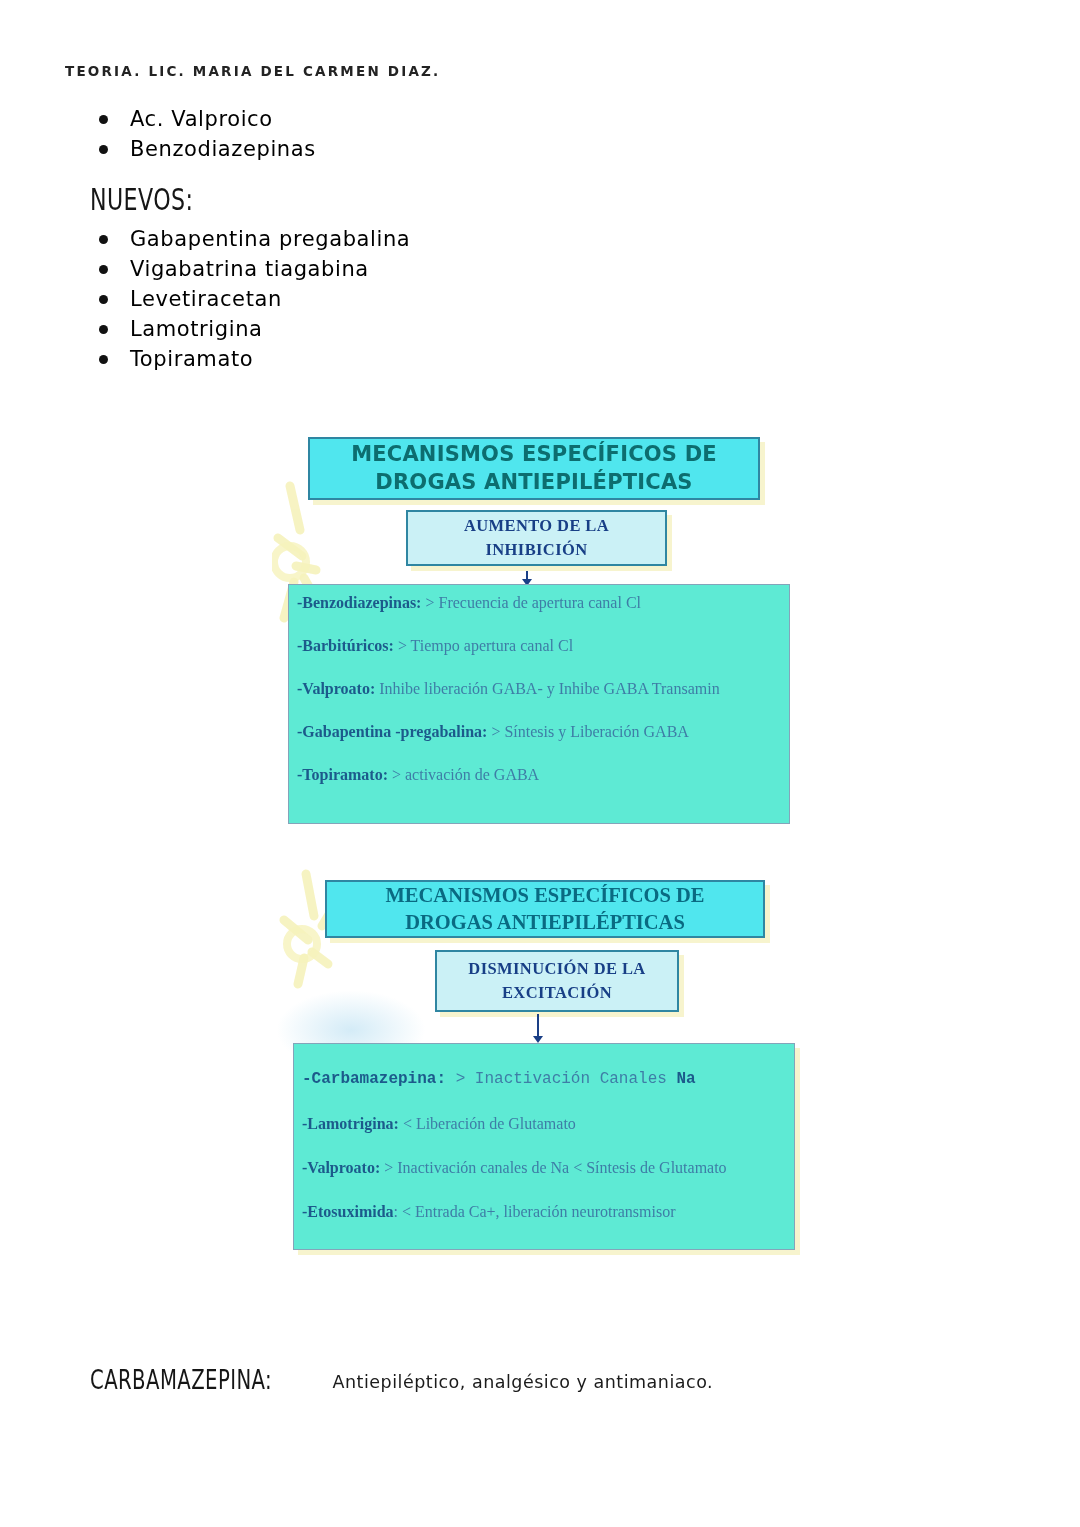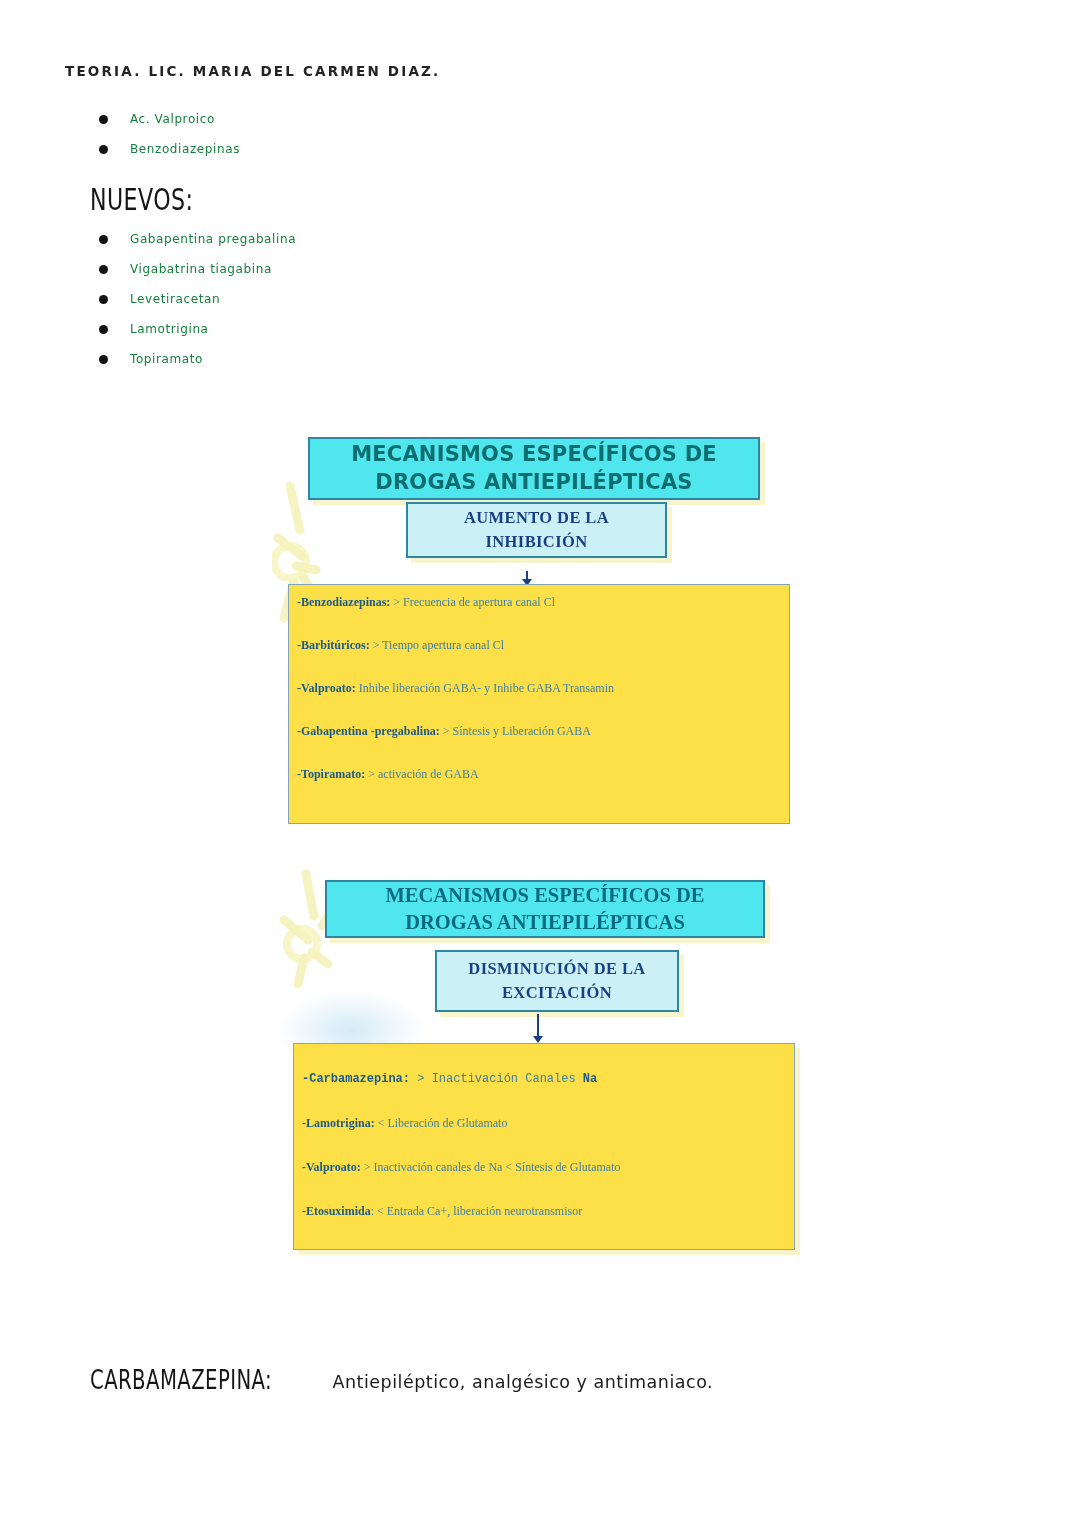--- a/index.html
+++ b/index.html
@@ -17,21 +17,21 @@
     position:absolute; left:65px; top:63px;
     font-size:13.5px; letter-spacing:2.2px; font-weight:600; color:#232323;
   }
 
   .bullet-list { position:absolute; }
   .bullet-row { display:flex; align-items:center; height:30px; }
   .bullet-dot {
     width:9px; height:9px; border-radius:50%; background:#121212;
     margin-right:22px; flex:0 0 auto;
   }
-  .bullet-text { font-size:12px; letter-spacing:0.6px; color:#15803d; }
+  .bullet-text { font-size:21px; letter-spacing:0.6px; color:#000000; }
 
   .big-hand {
     font-size:27px; font-weight:500; letter-spacing:0.5px; color:#161616;
     display:inline-block; transform:scale(0.82,1.12); transform-origin:left center;
     white-space:nowrap;
   }
   .nuevos-heading { position:absolute; left:90px; top:184px; }
 
   .footer-line { position:absolute; left:90px; top:1366px; white-space:nowrap; }
   .footer-def { font-size:17.5px; letter-spacing:0.5px; color:#1b1b1b; margin-left:16px; }
@@ -65,23 +65,23 @@
 
   .flow-arrow { position:absolute; width:12px; }
   .flow-arrow .shaft { position:absolute; left:5px; top:0; width:2px; background:#1a3f86; }
   .flow-arrow .head {
     position:absolute; left:1px; bottom:0; width:0; height:0;
     border-left:5px solid transparent; border-right:5px solid transparent;
     border-top:7px solid #1a3f86;
   }
 
   .content-box {
-    position:absolute; background:#fde047; border:1.4px solid #84a4ba;
+    position:absolute; background:#5eead4; border:1.4px solid #84a4ba;
     overflow:hidden; white-space:nowrap;
-    font-family:"Liberation Serif", serif; font-size:12px;
+    font-family:"Liberation Serif", serif; font-size:16px;
   }
   .content-box.shadowed { box-shadow:5px 5px 0 0 #f7f4ce; }
   .mech-row { line-height:19px; padding-left:8px; }
   .mech-name { font-weight:bold; color:#1c5a8b; }
   .mech-desc { color:#3e7da6; }
   .mech-bold { font-weight:bold; color:#1c5a8b; }
   #d1-rows .mech-row { margin-top:24px; }
   #d1-rows .mech-row:first-child { margin-top:8px; }
   #d2-rows .mech-row { margin-top:25px; }
   #d2-rows .mech-row:first-child { margin-top:26px;font-family:Liberation Mono, monospace; }
@@ -137,21 +137,21 @@
       <line x1="6" y1="60" x2="30" y2="78"></line>
       <line x1="44" y1="92" x2="24" y2="88"></line>
       <line x1="50" y1="132" x2="32" y2="100"></line>
       <line x1="12" y1="140" x2="22" y2="104"></line>
     </g>
     <circle cx="18" cy="84" r="16" fill="none" stroke="#f6f2bc" stroke-width="8" opacity="0.8"></circle>
   </svg>
 
   <div class="title-box sans" style="left:20px; top:7px; width:452px; height:63px; padding:0 14px;">MECANISMOS ESPECÍFICOS DE DROGAS ANTIEPILÉPTICAS</div>
 
-  <div class="sub-box" style="left:118px; top:72px; width:261px; height:56px; padding:0 20px;">AUMENTO DE LA INHIBICIÓN</div>
+  <div class="sub-box" style="left:118px; top:80px; width:261px; height:56px; padding:0 20px;">AUMENTO DE LA INHIBICIÓN</div>
 
   <div class="flow-arrow" style="left:233px; top:141px; height:15px;">
     <span class="shaft" style="height:9px;"></span>
       <span class="head"></span>
   </div>
 
   <div class="content-box" style="left:0; top:154px; width:502px; height:240px;">
     <div id="d1-rows">
       <div class="mech-row"><span class="mech-name">-Benzodiazepinas:</span><span class="mech-desc"> &gt; Frecuencia de apertura canal Cl</span></div>
       <div class="mech-row"><span class="mech-name">-Barbitúricos:</span><span class="mech-desc"> &gt; Tiempo apertura canal Cl</span></div>

